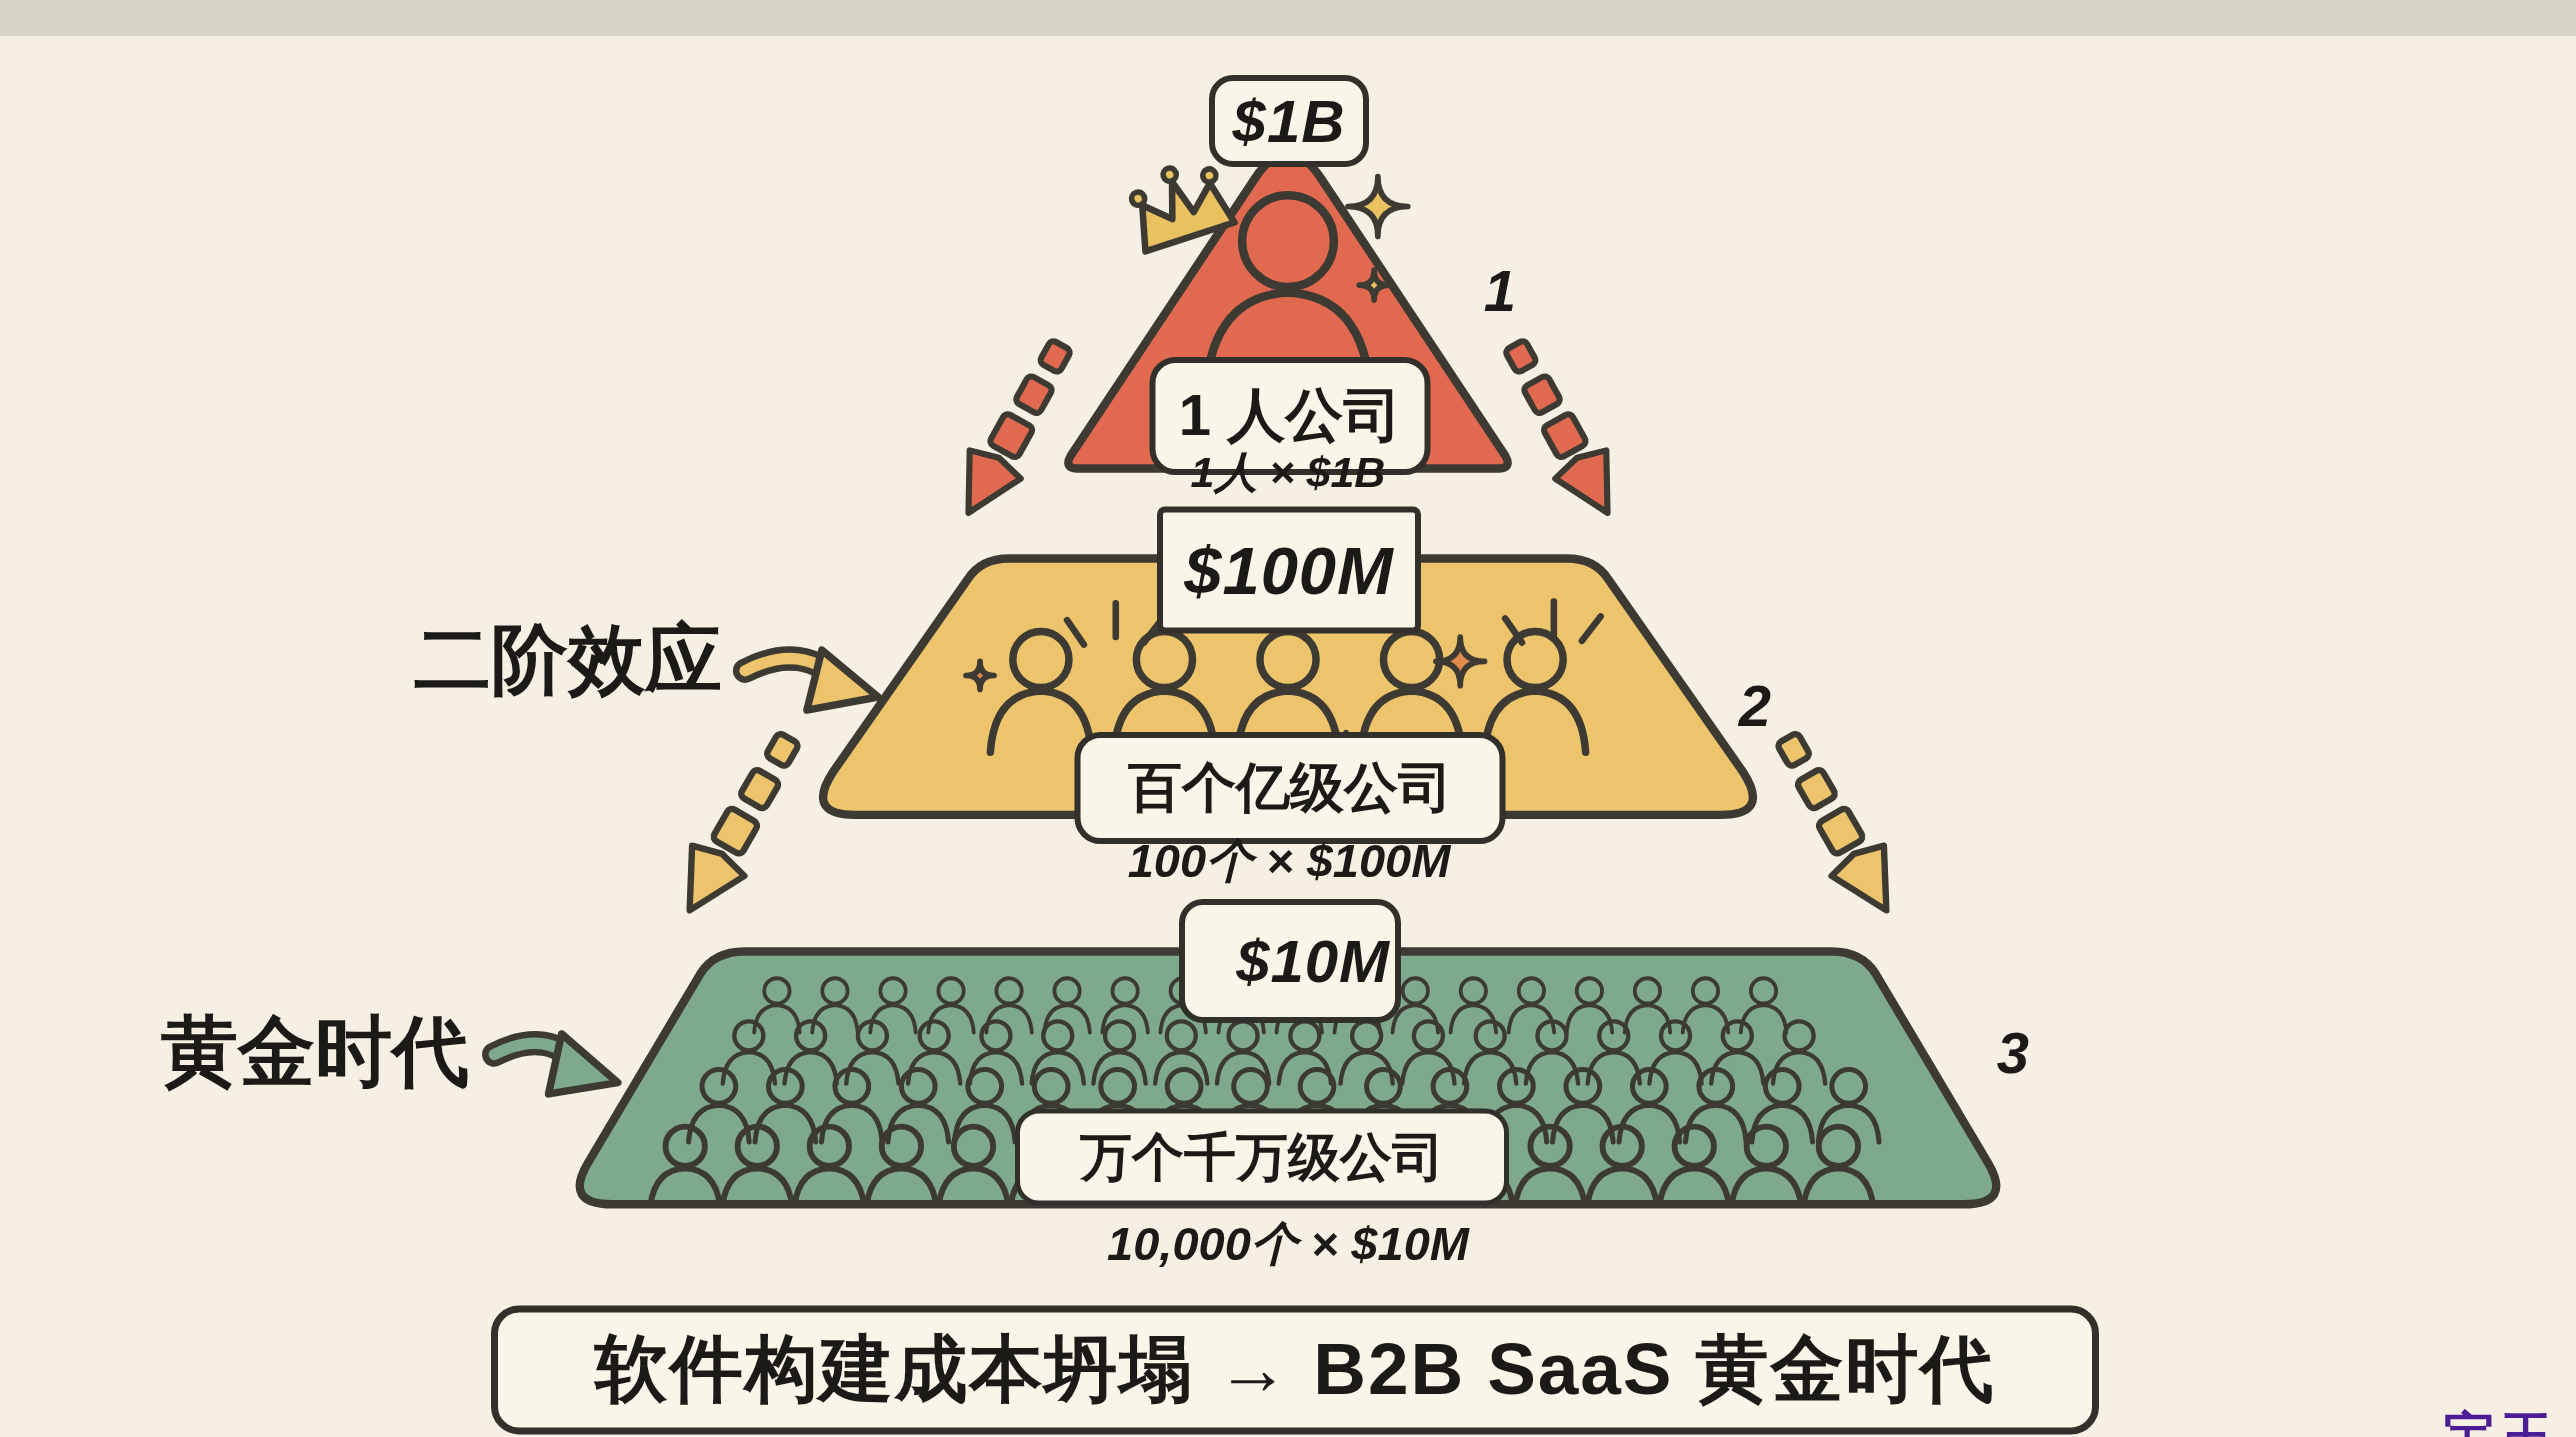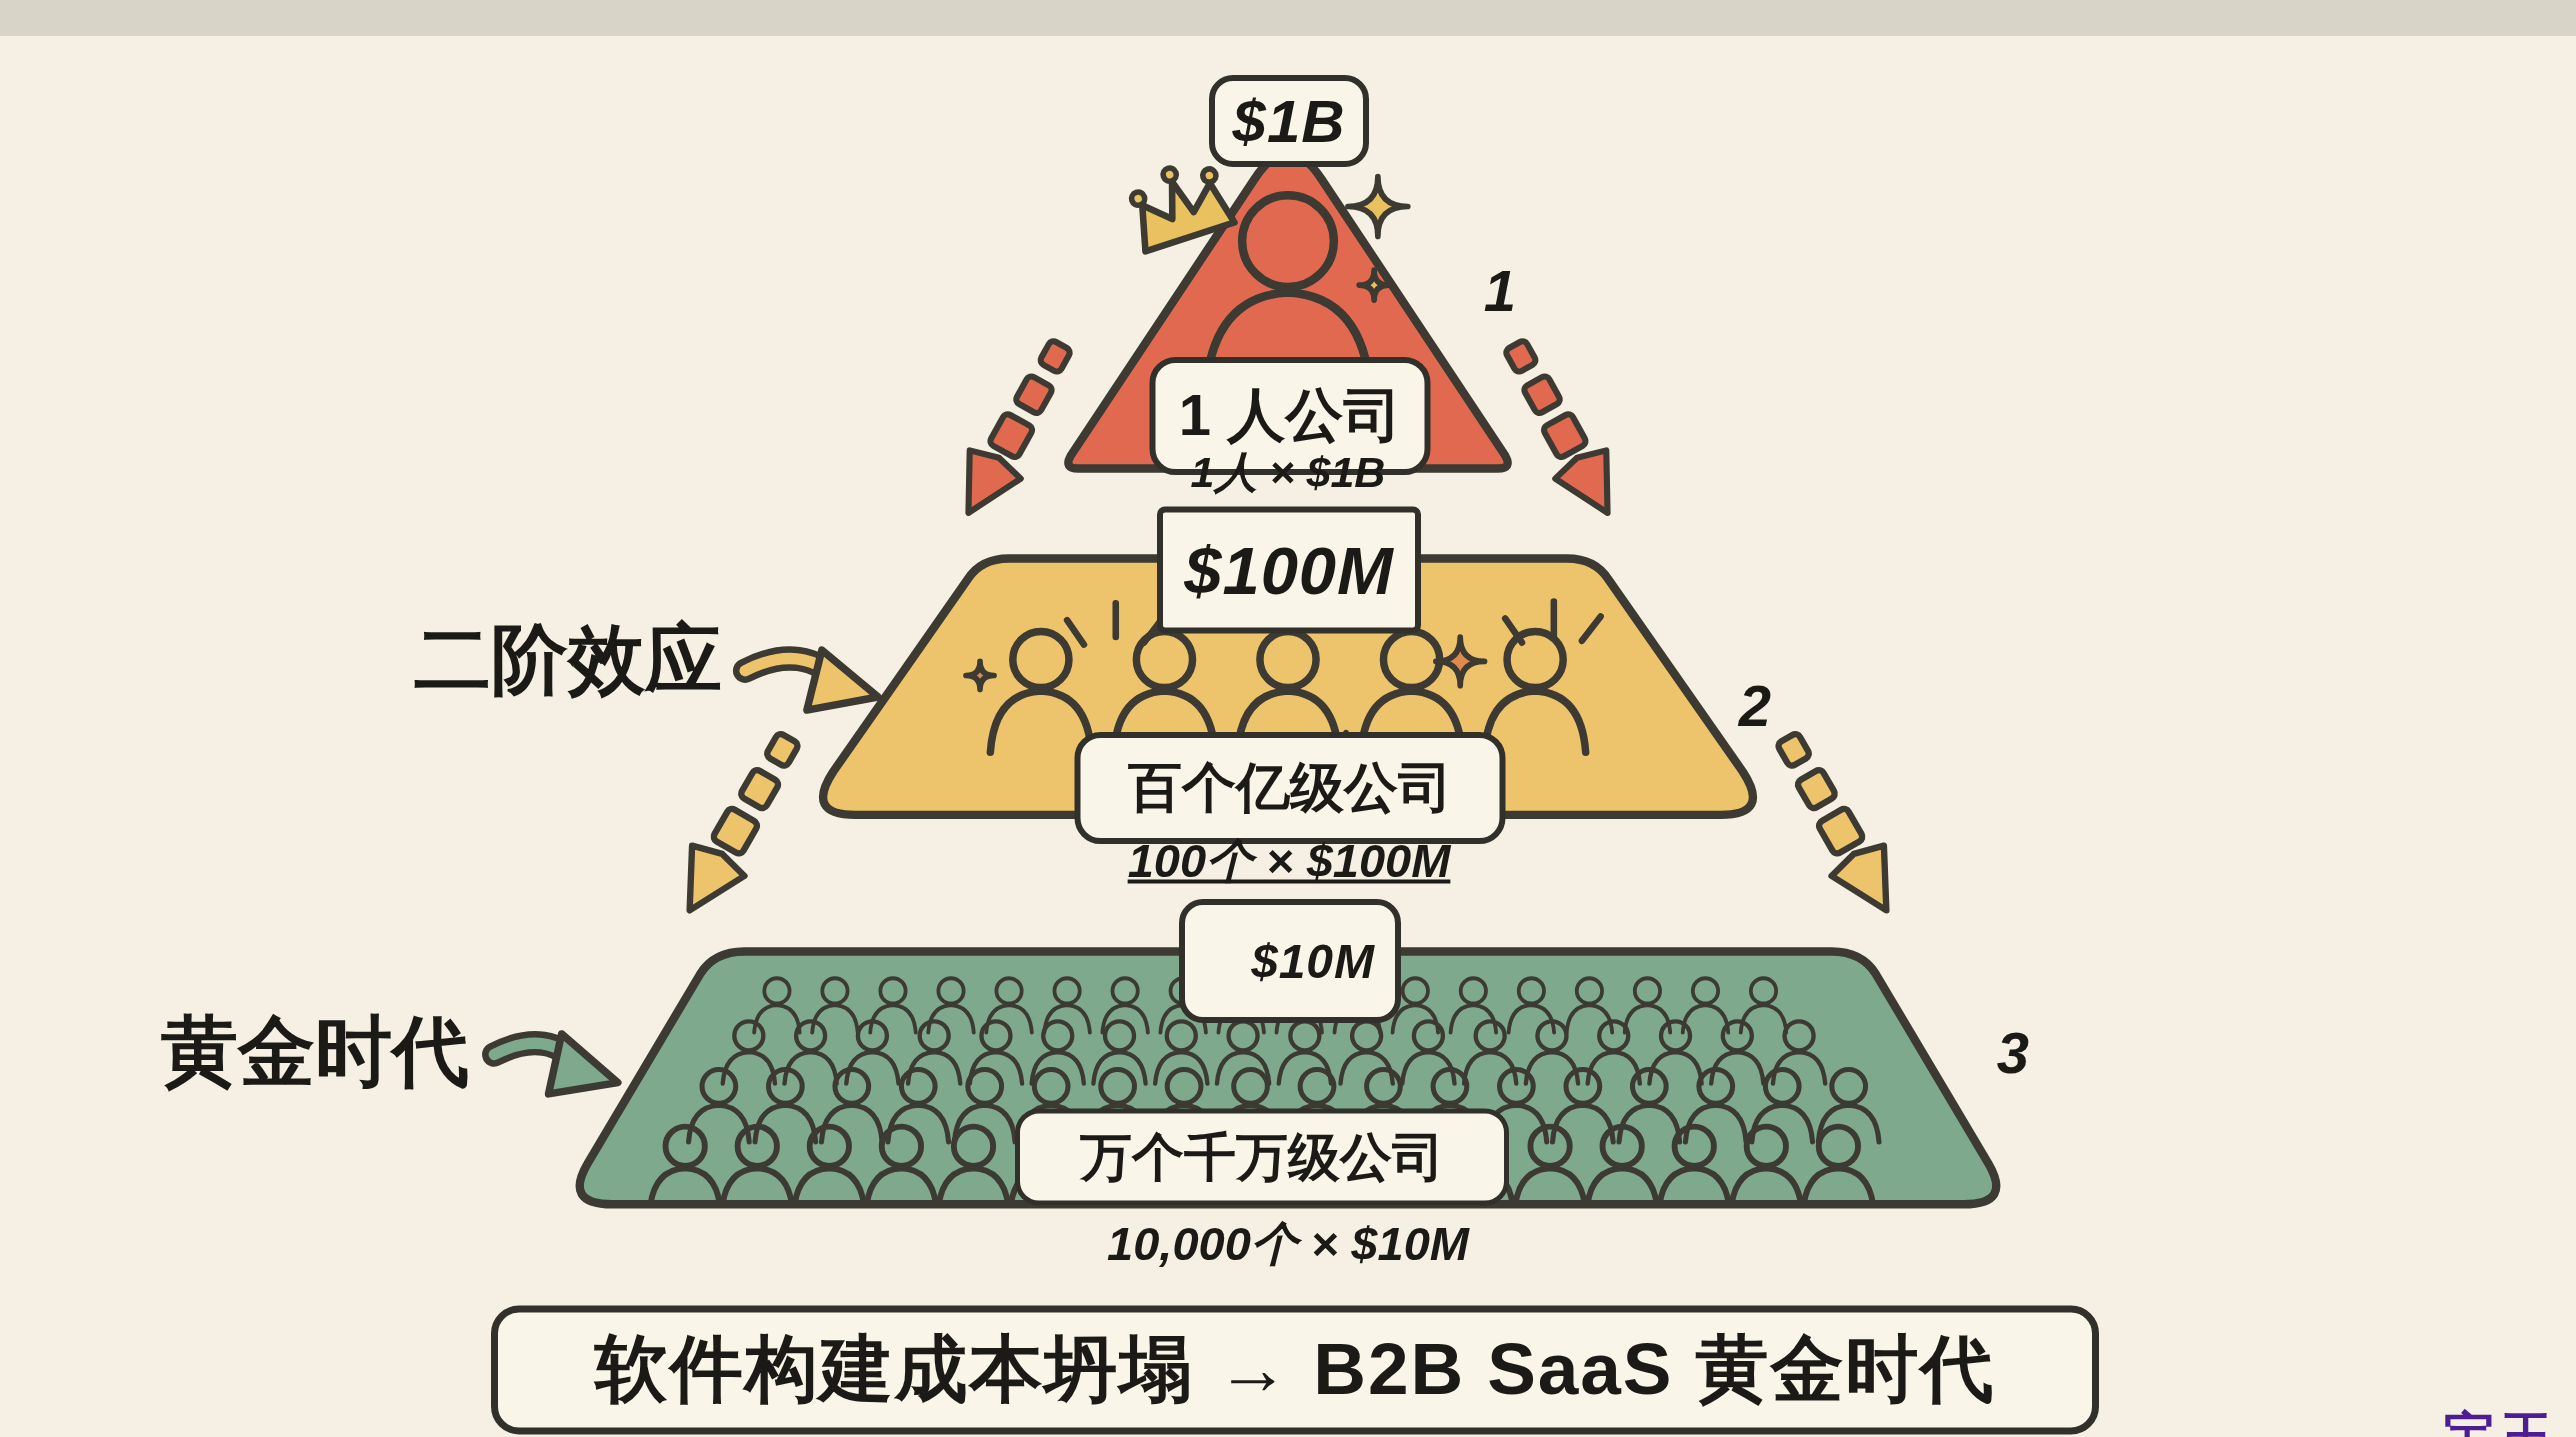--- a/index.html
+++ b/index.html
@@ -290,23 +290,23 @@
   <div class="abs formula" style="left:1288px;top:437px;font-size:43px;">1人 × $1B</div>
 
   <div class="abs box money" style="left:1289px;top:534px;width:264px;height:127px;font-size:67px;border-radius:8px;">
     <span>$100M</span>
   </div>
   <div class="abs sidelabel" style="left:568px;top:625px;font-size:77px;">二阶效应</div>
   <div class="abs tiernum" style="left:1755px;top:669px;font-size:58px;">2</div>
   <div class="abs box" style="left:1290px;top:752px;width:431px;height:112px;font-size:54px;">
     <span>百个亿级公司</span>
   </div>
-  <div class="abs formula" style="left:1289px;top:825px;font-size:47px;text-decoration:underline;">100个 × $100M</div>
-
-  <div class="abs box money" style="left:1290px;top:925px;width:222px;height:124px;font-size:48px;border-radius:24px;padding-left:46px;">
+  <div class="abs formula" style="left:1289px;top:825px;font-size:47px;">100个 × $100M</div>
+
+  <div class="abs box money" style="left:1290px;top:925px;width:222px;height:124px;font-size:60px;border-radius:24px;padding-left:46px;">
     <span>$10M</span>
   </div>
   <div class="abs sidelabel" style="left:315px;top:1017px;font-size:77px;">黄金时代</div>
   <div class="abs tiernum" style="left:2013px;top:1016px;font-size:58px;">3</div>
   <div class="abs box" style="left:1262px;top:1121px;width:494px;height:97px;font-size:52px;border-radius:24px;border-width:5.6px;">
     <span>万个千万级公司</span>
   </div>
   <div class="abs formula" style="left:1288px;top:1208px;font-size:47px;">10,000个 × $10M</div>
 
   <div class="abs box banner" style="left:1295px;top:1334px;width:1608px;height:129px;font-size:73px;border-radius:28px;border-width:7.5px;">

